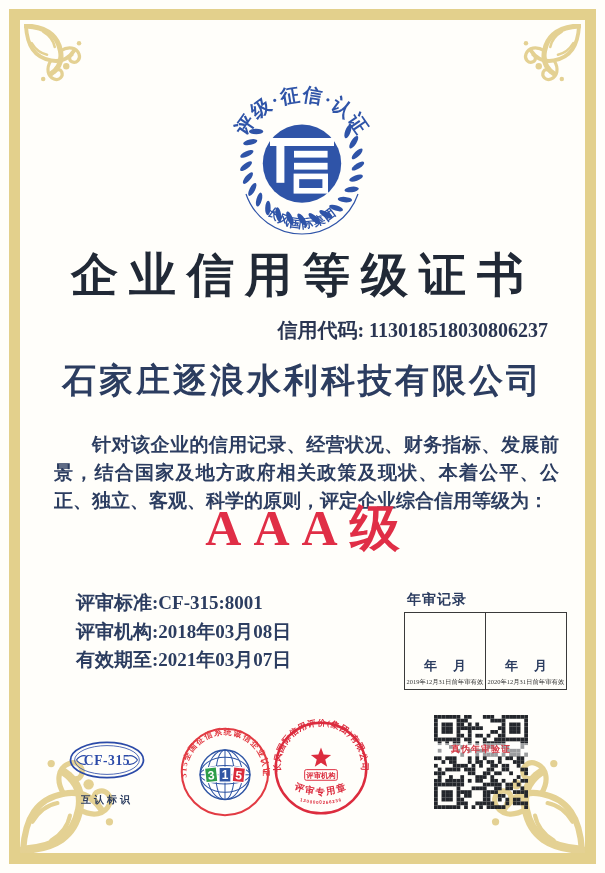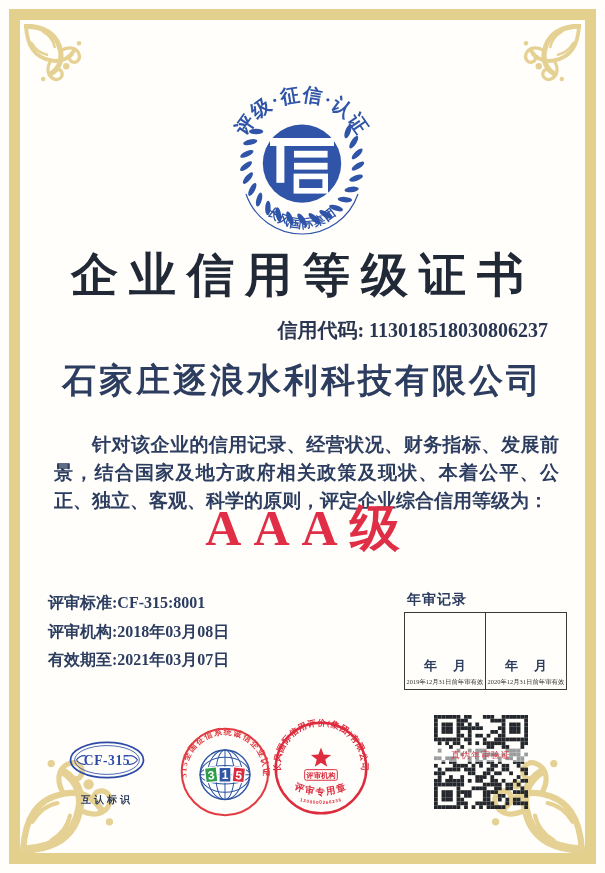--- a/index.html
+++ b/index.html
@@ -21,21 +21,21 @@
       font-size:47px;font-weight:700;color:#212936;letter-spacing:11px;padding-left:1px;box-sizing:border-box;}
   .credit-code{position:absolute;top:317px;right:57px;font-size:20px;font-weight:700;color:#2a3552;}
   .company{position:absolute;top:358px;left:0;width:100%;text-align:center;
       font-family:"Liberation Sans","DejaVu Sans",sans-serif;font-size:34px;font-weight:700;
       color:#2c3d60;letter-spacing:3px;}
   .paragraph{position:absolute;top:427px;left:50px;width:505px;font-size:19px;line-height:28px;
       font-weight:700;color:#2c3d60;text-indent:2em;text-align:justify;margin:4px;}
   .rating{position:absolute;top:495px;left:0;width:100%;text-align:center;
       font-size:50px;font-weight:700;color:#e02e46;letter-spacing:12px;padding-left:12px;box-sizing:border-box;}
 
-  .details{position:absolute;top:589px;left:48px;font-size:16px;line-height:28.5px;
+  .details{position:absolute;top:589px;left:76px;font-size:19px;line-height:28.5px;
       font-weight:700;color:#2c3d60;}
 
   .annual{position:absolute;left:404px;top:591px;width:163px;color:#2b2b2b;}
   .annual-title{font-size:14px;font-weight:700;letter-spacing:1px;margin-left:3px;color:#2c3d60;}
   .annual-box{margin-top:3px;height:76px;border:1px solid #3a3a3a;display:flex;background:transparent;}
   .annual-cell{flex:1;position:relative;}
   .annual-cell + .annual-cell{border-left:1px solid #3a3a3a;}
   .ym{position:absolute;bottom:14px;left:0;width:100%;display:flex;justify-content:center;gap:16px;
       font-size:13px;font-weight:700;color:#2c3d60;}
   .note{position:absolute;bottom:1px;left:-10%;width:120%;text-align:center;font-size:8px;
@@ -44,22 +44,22 @@
   .seal{position:absolute;}
   .seal svg{display:block;width:100%;height:100%;}
   .seal-cf315{left:68px;top:740px;width:78px;height:40px;}
   .cf-caption{position:absolute;left:68px;top:793px;width:78px;text-align:center;
       font-size:10px;font-weight:700;letter-spacing:3px;color:#2c3d60;}
   .seal-globe{left:179px;top:726px;width:92px;height:92px;}
   .seal-review{left:272px;top:719px;width:98px;height:98px;}
 
   .qr-wrap{position:absolute;left:434px;top:715px;width:94px;height:94px;}
   .qr-wrap svg{display:block;width:100%;height:100%;}
-  .qr-overlay{position:absolute;left:0;top:34px;width:100%;text-align:center;font-size:9px;
-      font-weight:400;color:#d43a46;background:rgba(255,255,255,.55);letter-spacing:1px;}
+  .qr-overlay{position:absolute;left:0;top:28px;width:100%;text-align:center;font-size:9px;
+      font-weight:700;color:#d43a46;background:rgba(255,255,255,.55);letter-spacing:1px;}
   .qr-caption{position:absolute;left:420px;top:797px;width:122px;text-align:center;
       font-size:13.5px;font-weight:700;color:#2c3d60;letter-spacing:1px;}
 </style>
 </head>
 <body>
 
 <div class="page">
 
   <svg width="0" height="0" style="position:absolute">
     <defs>

